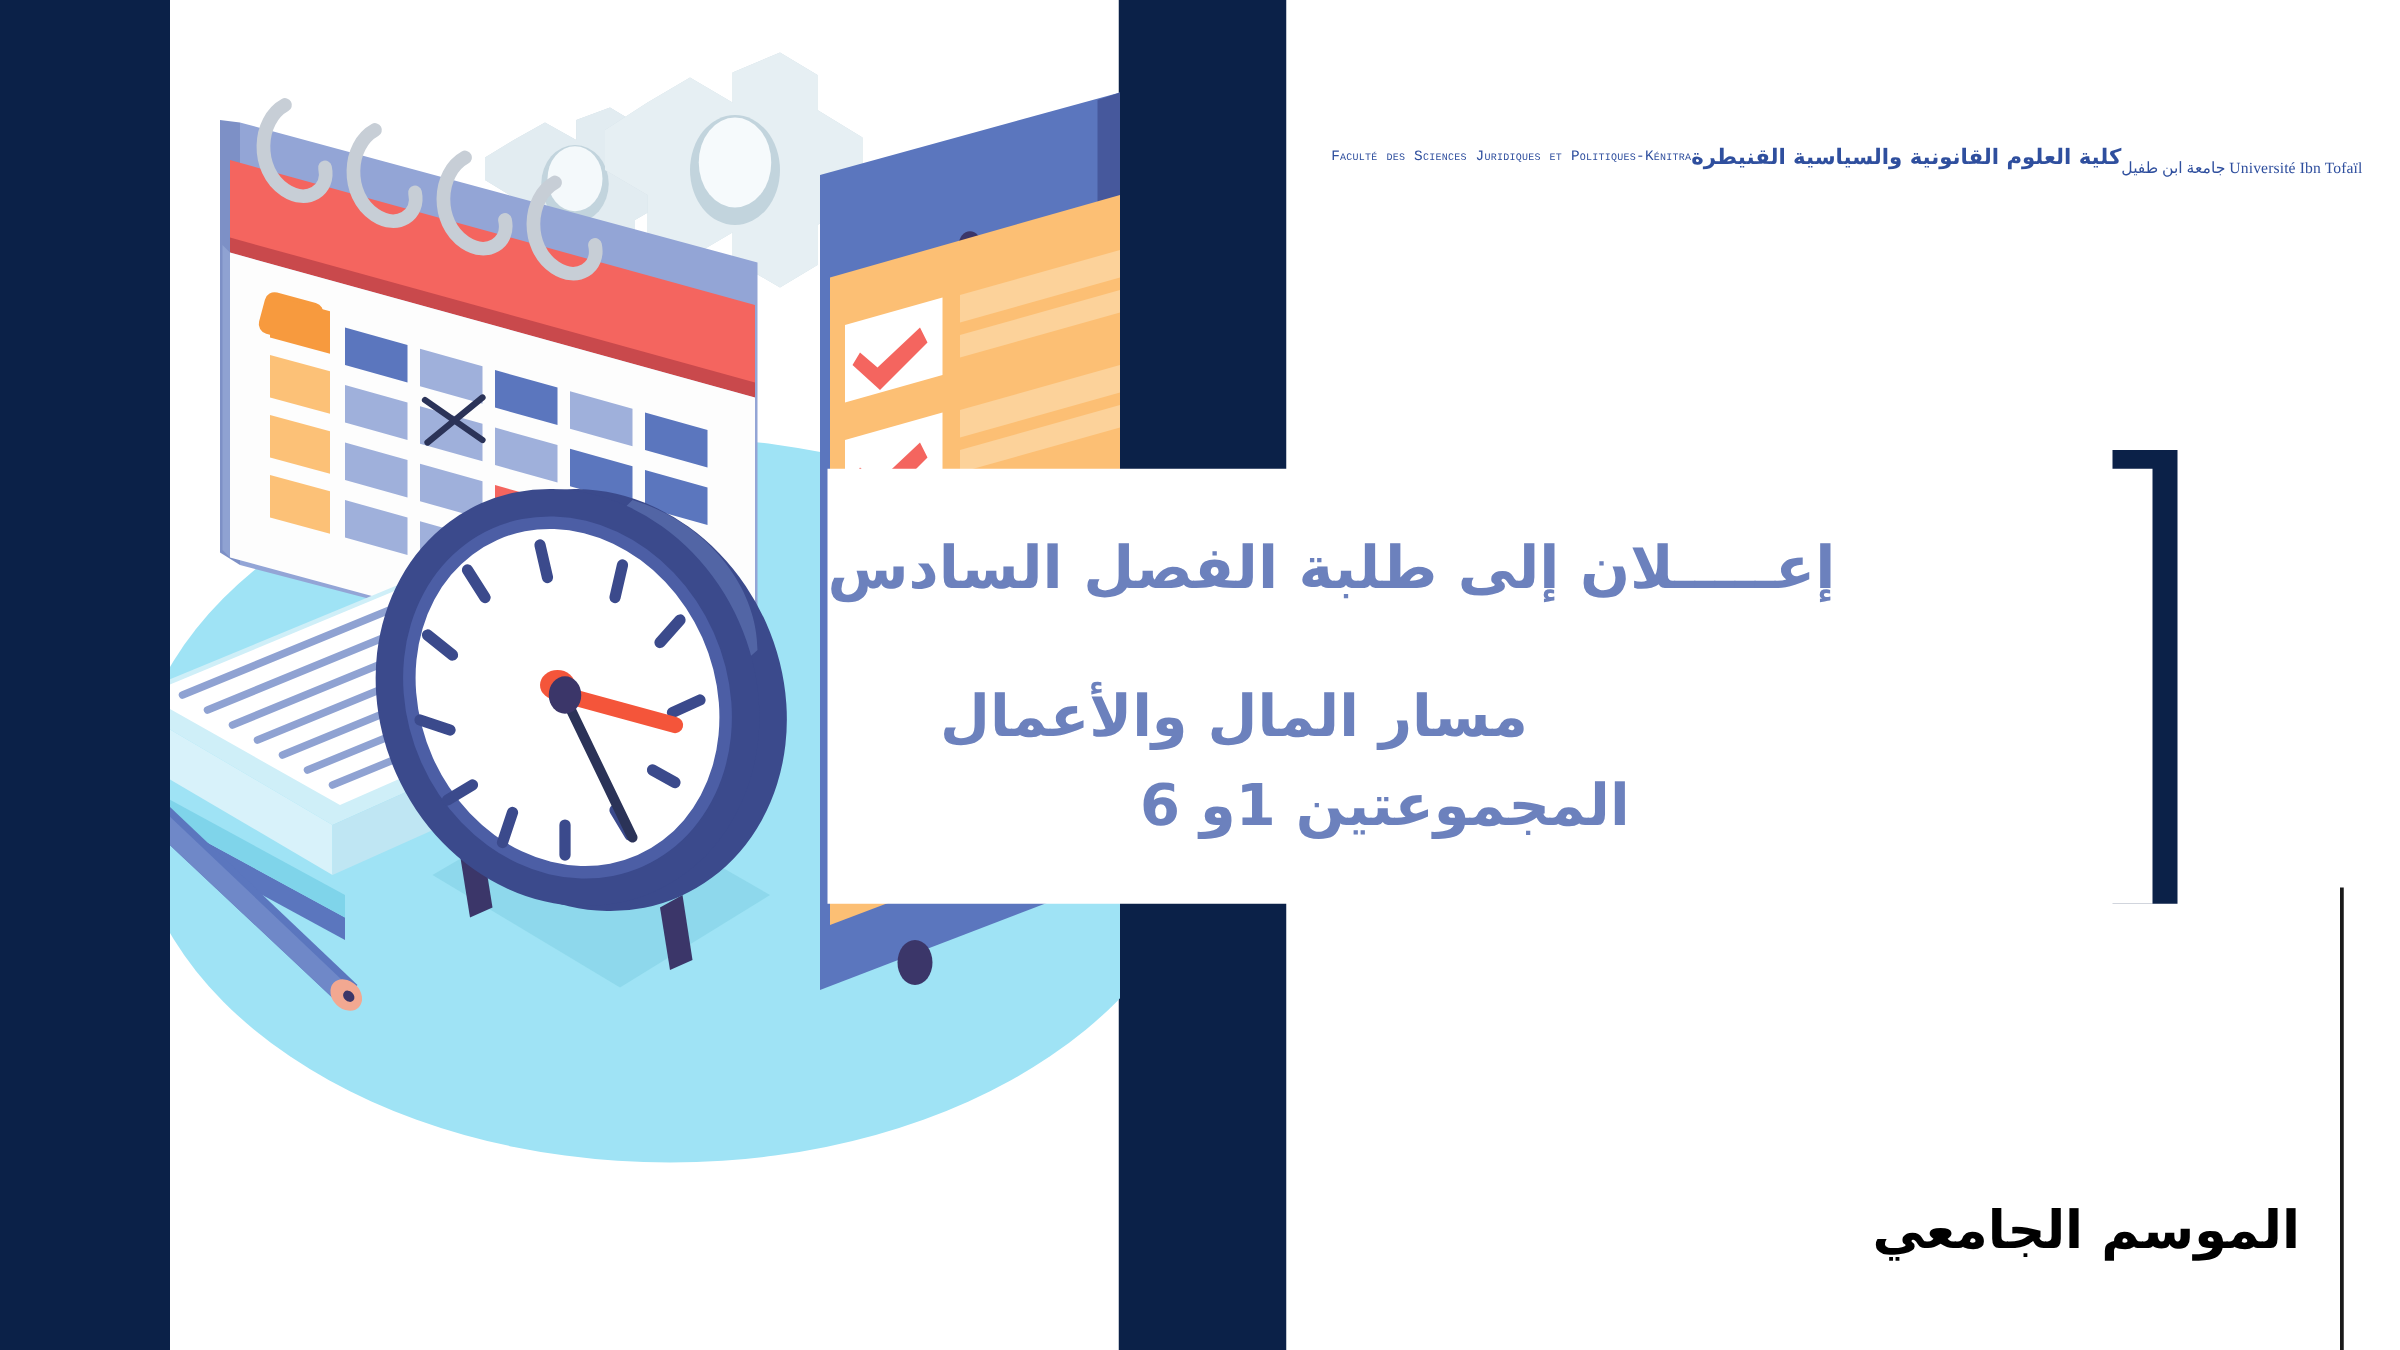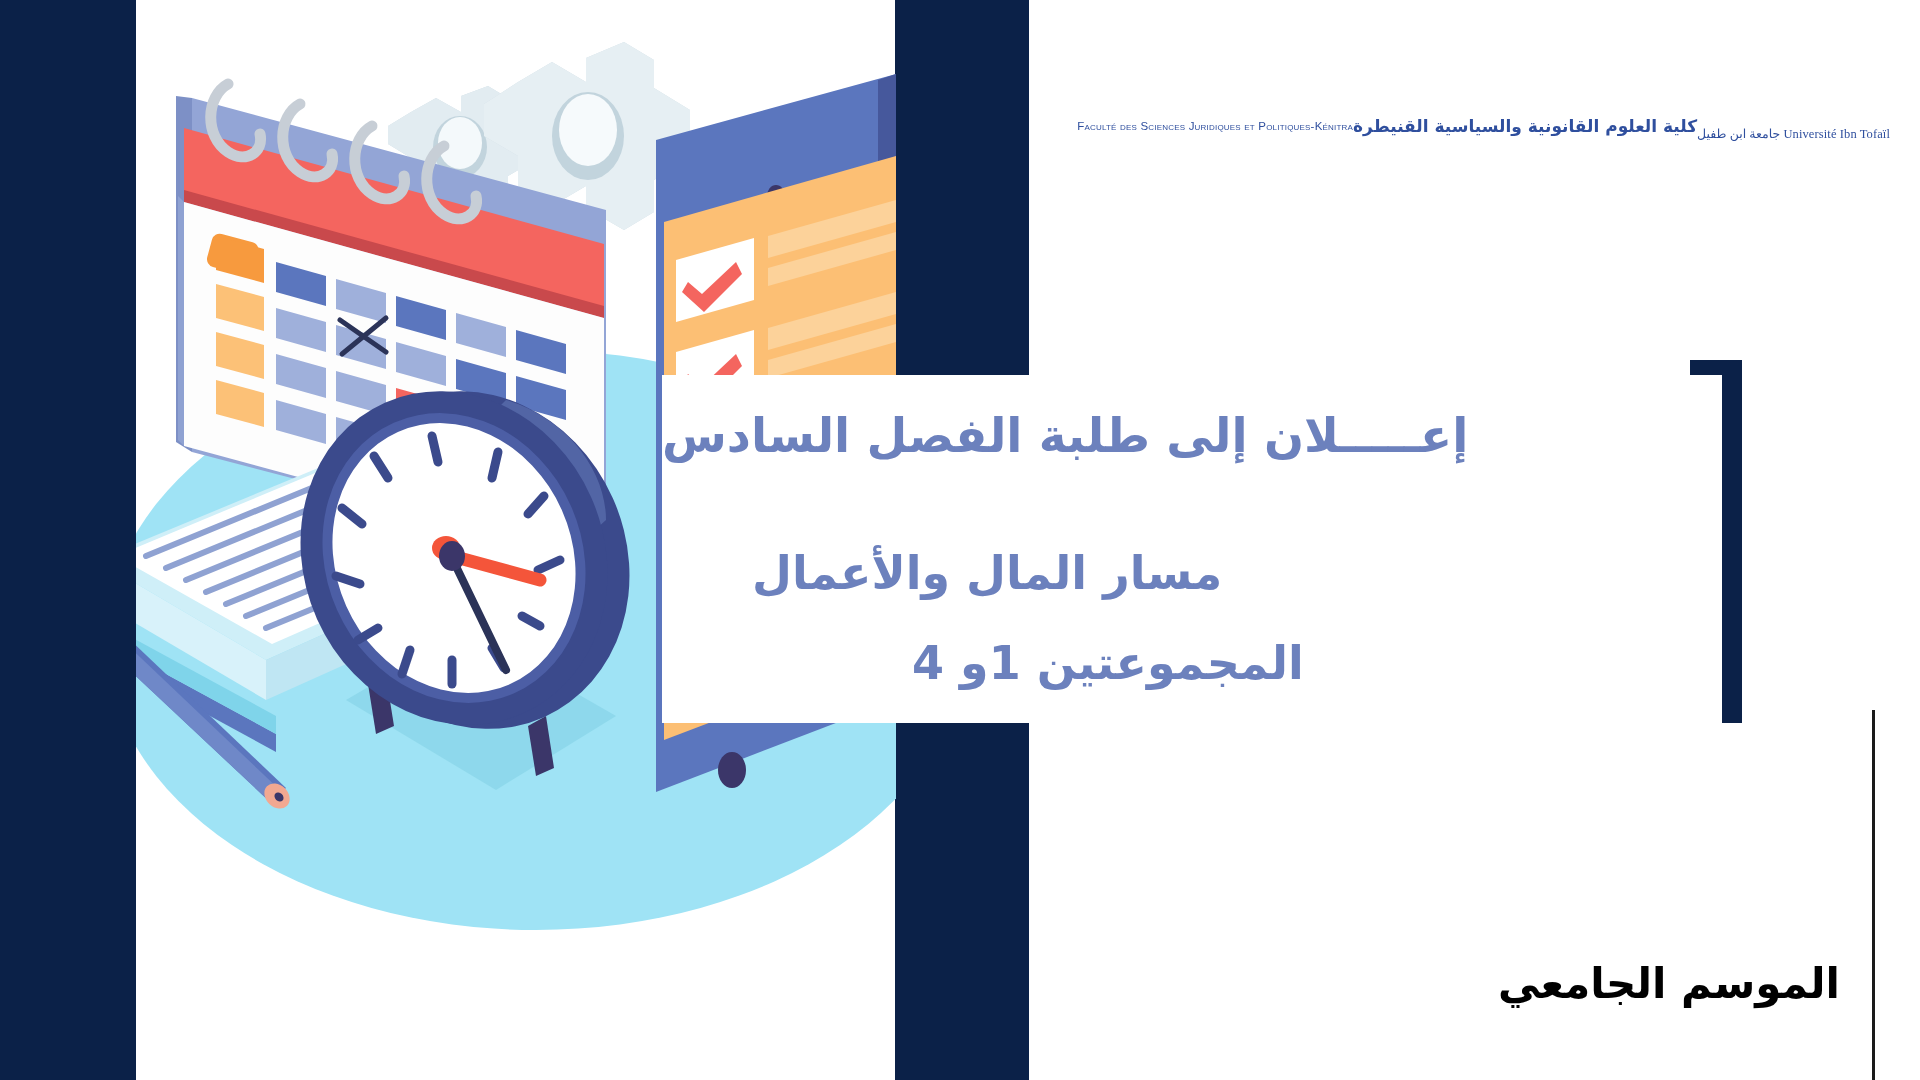--- a/index.html
+++ b/index.html
@@ -23,21 +23,21 @@
   
   #illustration{position:absolute;left:136px;top:0;width:760px;height:1080px;}
   #illustration svg{display:block;width:760px;height:1080px;}
 
   
   #announce-card{
     position:absolute;left:662px;top:375px;width:1060px;height:348px;
     background:#ffffff;
     display:flex;flex-direction:column;align-items:flex-end;justify-content:center;
     padding:0 28px 0 0;box-sizing:border-box;
-    gap:28px;
+    gap:9px;
   }
   .headline{
     color:#6c81bd;
     font-weight:bold;
     font-size:46px;
     line-height:1.35;
     text-align:right;
     white-space:nowrap;
     direction:rtl;
   }
@@ -54,21 +54,21 @@
     font-family:"Liberation Serif","DejaVu Serif",serif;
     color:#2f4f9e;font-size:12.5px;letter-spacing:.1px;white-space:nowrap;
     margin-top:18px;
   }
   #logo-mark{width:210px;height:140px;margin-top:2px;}
   #logo-ar-text{
     color:#2f4f9e;font-size:17px;font-weight:bold;white-space:nowrap;margin-top:2px;
     direction:rtl;
   }
   #logo-fr-text{
-    font-family:Liberation Sans, sans-serif;
+    font-family:Liberation Mono, monospace;
     color:#2f4f9e;font-size:11.5px;white-space:nowrap;
     font-variant:small-caps;letter-spacing:.2px;margin-top:1px;
     direction:ltr;
   }
 
   
   #season{
     position:absolute;left:1420px;top:960px;width:420px;
     direction:rtl;
     color:#000000;font-weight:bold;line-height:1.15;
@@ -276,21 +276,21 @@
       </g>
     </svg>
   </div>
 
   <div class="bar" id="bar-right"></div>
   <div id="rule-right"></div>
 
   <div id="announce-card">
     <div class="headline" id="headline-1">إعـــــلان إلى طلبة الفصل السادس</div>
     <div class="headline" id="headline-2">مسار المال والأعمال</div>
-    <div class="headline" id="headline-3">المجموعتين 1و 4</div>
+    <div class="headline" id="headline-3">المجموعتين 1و 6</div>
   </div>
 
   <div id="logo">
     <div id="logo-top-text">Université Ibn Tofaïl  جامعة ابن طفيل</div>
 
     <svg id="logo-mark" viewBox="0 0 210 140" xmlns="http://www.w3.org/2000/svg" aria-hidden="true">
 
       <g fill="#d6d9e6">
         <rect x="48" y="62" width="114" height="56"></rect>
         <rect x="44" y="54" width="12" height="14"></rect>

